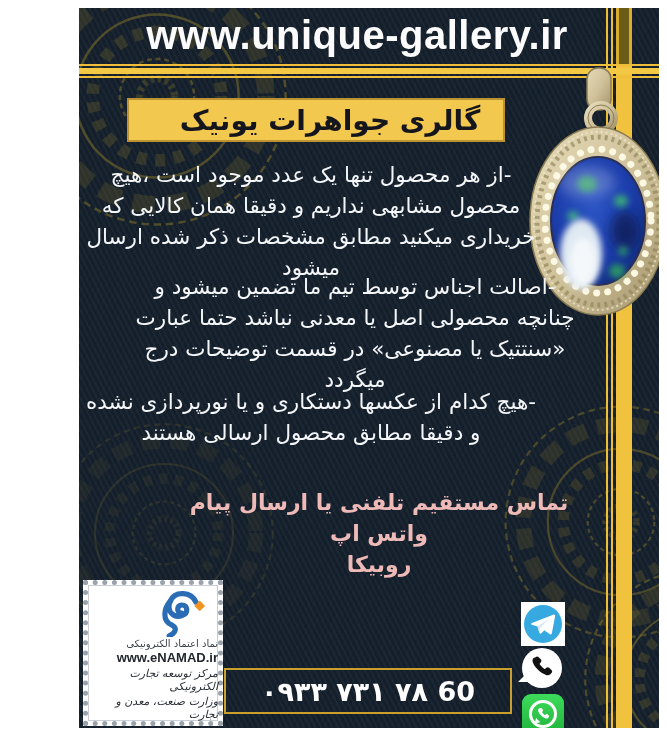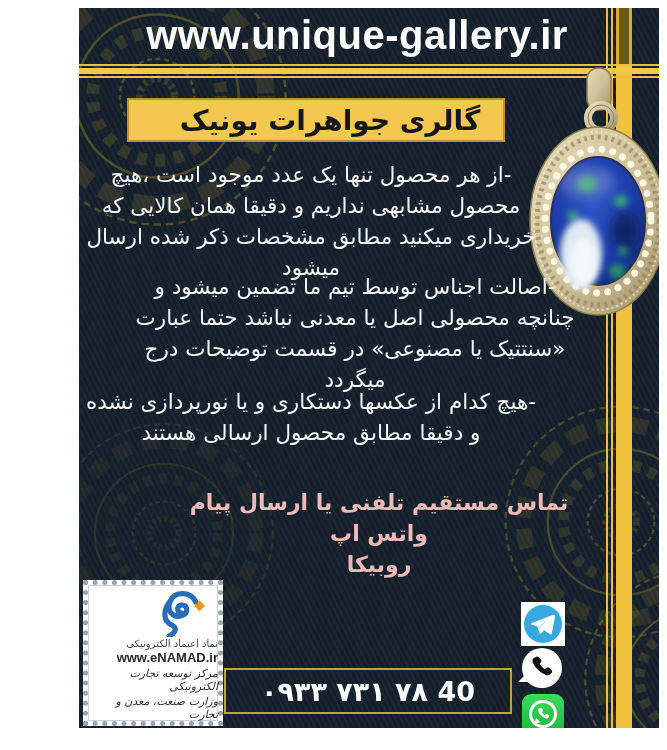--- a/index.html
+++ b/index.html
@@ -181,21 +181,21 @@
     <div class="para p2">-اصالت اجناس توسط تیم ما تضمین میشود و چنانچه محصولی اصل یا معدنی نباشد حتما عبارت «سنتتیک یا مصنوعی» در قسمت توضیحات درج میگردد</div>
     <div class="para p3">-هیچ کدام از عکسها دستکاری و یا نورپردازی نشده و دقیقا مطابق محصول ارسالی هستند</div>
 
     <div class="contact">
       <div>تماس مستقیم تلفنی یا ارسال پیام</div>
       <div>واتس اپ</div>
       <div>روبیکا</div>
     </div>
 
     <div class="phonebox">
-      <span>۰۹۳۳ ۷۳۱ ۷۸ 40</span>
+      <span>۰۹۳۳ ۷۳۱ ۷۸ 60</span>
     </div>
 
     <div class="enamad">
       <svg class="elogo" width="72" height="62" viewBox="0 0 100 86">
         <g fill="none" stroke="#2a6db5" stroke-width="9" stroke-linecap="round">
           <path d="M74 26 C66 8 38 6 30 24 C22 42 36 54 50 49 C62 45 60 30 49 31 C41 32 40 44 49 45"></path>
           <path d="M30 24 C18 38 16 58 32 65 C42 70 40 78 28 84"></path>
         </g>
         <rect x="74" y="26" width="13" height="13" fill="#f2921f" transform="rotate(45 80.5 32.5)"></rect>
       </svg>

